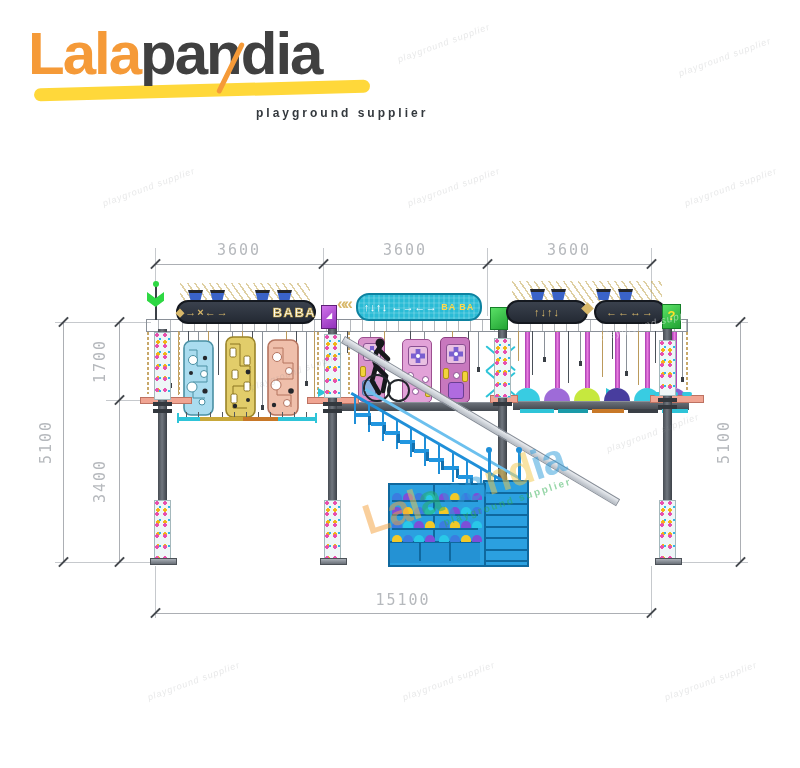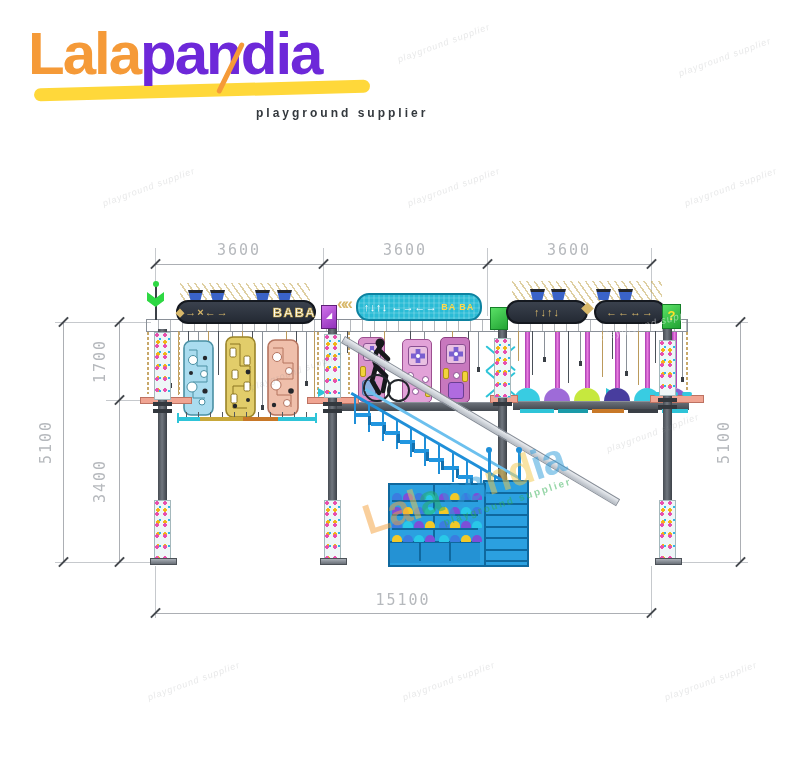--- a/index.html
+++ b/index.html
@@ -5,21 +5,21 @@
   html,body{margin:0;padding:0;background:#fff;}
   .canvas{position:relative;width:800px;height:768px;background:#fff;overflow:hidden;
           font-family:"Liberation Sans",sans-serif;}
   .abs{position:absolute;}
 
   
   .logo-swoosh{left:34px;top:84px;width:336px;height:13px;border-radius:8px;
                background:#ffd83a;transform:rotate(-1.5deg);}
   .logo-text{left:28px;top:24px;font-size:60px;font-weight:800;letter-spacing:-2px;line-height:1;}
   .logo-orange{color:#f59a38;}
-  .logo-blue{color:#6d28d9;}
+  .logo-blue{color:#404040;}
   .logo-slash{left:228px;top:40px;width:5px;height:56px;border-radius:3px;
               background:#f59a38;transform:rotate(26deg);}
   .logo-tagline{left:256px;top:106px;font-size:12px;font-weight:bold;letter-spacing:3px;color:#33383d;}
 
   
   .dim-line{background:#acafb4;}
   .dim-ext{background:#c6c9cd;}
   .tick{width:13px;height:2px;background:#44484d;transform:rotate(-45deg);}
   .dim-label{color:#b6b9bd;font-family:"DejaVu Sans Mono",monospace;font-size:15px;
              letter-spacing:2px;text-align:center;line-height:16px;height:16px;}

